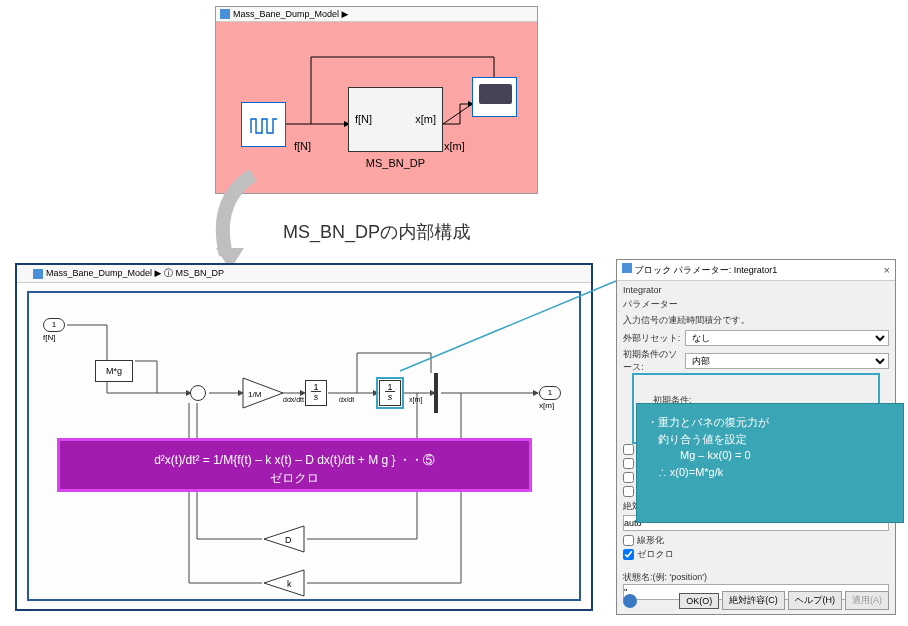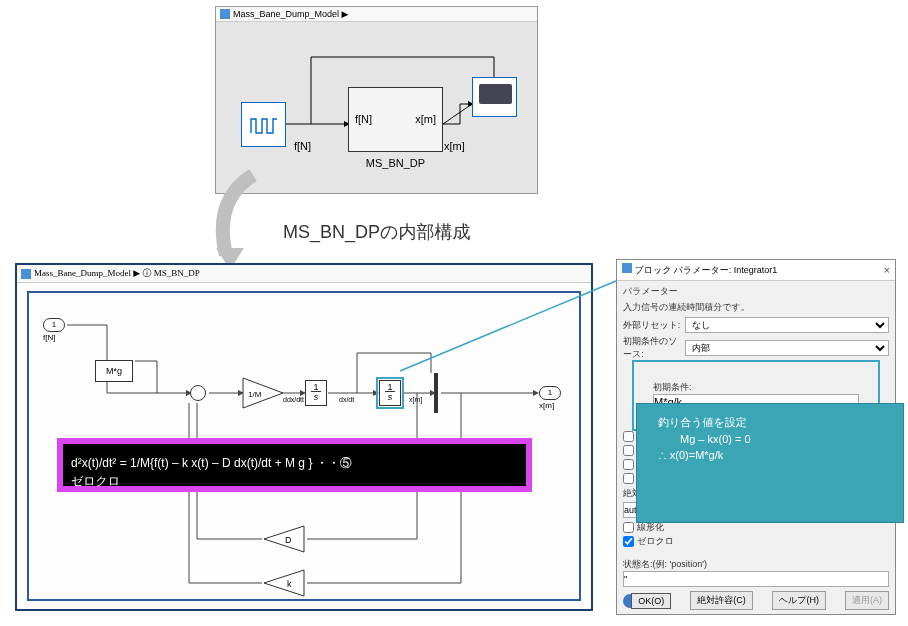--- a/index.html
+++ b/index.html
@@ -1,19 +1,19 @@
 <!DOCTYPE html>
 <html><head>
 <meta charset="utf-8">
 <style>
   * { box-sizing: border-box; margin: 0; padding: 0; }
   body { font-family: "Meiryo", "Yu Gothic", sans-serif; width: 908px; height: 626px; background: #fff; position: relative; }
   
   
-  .top-window { position: absolute; left: 215px; top: 6px; width: 323px; height: 188px; border: 1px solid #999; background: #e5e5e5; }
+  .top-window { position: absolute; left: 215px; top: 6px; width: 323px; height: 188px; border: 1px solid #999; background: #fca5a5; }
   .win-title { font-size: 9px; padding: 2px 4px; border-bottom: 1px solid #ccc; background: #f8f8f8; display: flex; align-items: center; gap: 3px; }
   .win-icon { width: 10px; height: 10px; background: #4a90d9; display: inline-block; }
   .canvas-top { position: relative; width: 100%; height: calc(100% - 18px); }
   .pulse-block { position: absolute; left: 25px; top: 80px; width: 45px; height: 45px; border: 1px solid #06c; background: #fff; }
   .pulse-inner { position: absolute; left: 8px; top: 12px; width: 28px; height: 20px; }
   .pulse-inner svg { width: 100%; height: 100%; }
   .subsys-block { position: absolute; left: 132px; top: 65px; width: 95px; height: 65px; border: 1px solid #333; background: #f4f4f4; }
   .subsys-in { position: absolute; left: 6px; top: 25px; font-size: 11px; }
   .subsys-out { position: absolute; right: 6px; top: 25px; font-size: 11px; }
   .subsys-label { position: absolute; left: 132px; top: 135px; width: 95px; text-align: center; font-size: 11px; }
@@ -24,51 +24,51 @@
   .top-line { stroke: #000; stroke-width: 1; fill: none; }
   
   
   .curve-arrow { position: absolute; left: 208px; top: 170px; width: 70px; height: 100px; }
   
   
   .center-label { position: absolute; left: 283px; top: 220px; font-size: 18px; color: #333; }
   
   
   .bottom-window { position: absolute; left: 15px; top: 263px; width: 578px; height: 348px; border: 2px solid #1a3d6f; background: #fdfdfd; }
-  .bw-title { font-size: 9px; padding: 2px 4px; border-bottom: 1px solid #ccc; background: #f8f8f8; display: flex; align-items: center; gap: 3px; font-family: Liberation Serif, serif; }
+  .bw-title { font-size: 9px; padding: 2px 16px; border-bottom: 1px solid #ccc; background: #f8f8f8; display: flex; align-items: center; gap: 3px; }
   .bw-canvas { position: relative; width: 100%; height: calc(100% - 18px); }
   .inner-border { position: absolute; left: 10px; top: 8px; right: 10px; bottom: 8px; border: 2px solid #2a5a9a; }
   
   .inport { position: absolute; width: 22px; height: 14px; border: 1px solid #333; border-radius: 7px; background: #fff; font-size: 8px; text-align: center; line-height: 12px; }
   .inport-label { position: absolute; font-size: 8px; }
   .const-block { position: absolute; width: 38px; height: 22px; border: 1px solid #333; background: #fff; font-size: 9px; text-align: center; line-height: 20px; }
   .sum-block { position: absolute; width: 16px; height: 16px; border: 1px solid #333; border-radius: 50%; background: #fff; }
   .int-block { position: absolute; width: 22px; height: 26px; border: 1px solid #333; background: #fff; text-align:center; font-size:9px; padding-top:2px; }
   .int-block.highlighted { outline: 2px solid #3aa5c4; outline-offset: 1px; }
   .int-frac { display:block; border-bottom:1px solid #333; width:10px; margin:0 auto; line-height:8px; }
   .int-s { font-style: italic; }
   .sig-sm { position: absolute; font-size: 7px; }
   .mux-block { position:absolute; width:4px; height:40px; background:#333; }
   .outport { position: absolute; width: 22px; height: 14px; border: 1px solid #333; border-radius: 7px; background: #fff; font-size: 8px; text-align: center; line-height: 12px; }
   
-  .eq-box { position: absolute; left: 40px; top: 155px; width: 475px; height: 54px; background: #000000; color: #fff; font-size: 12px; text-align: left; padding: 10px 8px; line-height: 1.5; border: 6px solid #d946ef; }
+  .eq-box { position: absolute; left: 40px; top: 155px; width: 475px; height: 54px; background: #a21caf; color: #fff; font-size: 12px; text-align: center; padding: 10px 8px; line-height: 1.5; border: 3px solid #d946ef; }
   
   
   .dialog { position: absolute; left: 616px; top: 259px; width: 280px; height: 356px; border: 1px solid #888; background: #f0f0f0; }
   .dlg-title { font-size: 9px; padding: 3px 5px; background: #fff; border-bottom: 1px solid #ccc; display:flex; justify-content:space-between; align-items:center; }
   .dlg-close { font-size: 11px; color:#555; }
   .dlg-body { padding: 4px 6px; font-size: 9px; color: #333; }
   .dlg-section { margin-bottom: 3px; }
   .dlg-row { display: flex; align-items: center; gap: 4px; margin: 2px 0; }
   .dlg-row label { flex: 0 0 58px; font-size: 9px; }
   .dlg-row select, .dlg-row input[type=text] { flex: 1; font-size: 9px; height: 16px; border: 1px solid #aaa; padding: 0 2px; background:#fff; }
   .field-hl { outline: 2px solid #3aa5c4; outline-offset: 1px; padding: 18px; margin: 2px 12px; }
   .chk-row { display: flex; align-items: center; gap: 3px; margin: 1px 0; font-size: 9px; }
   .chk-row input { width: 11px; height: 11px; }
-  .dlg-btns { position: absolute; bottom: 4px; right: 6px; display: flex; gap: 19px; align-items:center; }
+  .dlg-btns { position: absolute; bottom: 4px; right: 6px; display: flex; gap: 3px; align-items:center; }
   .dlg-btns button { font-size: 9px; padding: 2px 6px; border: 1px solid #999; background: #e8e8e8; }
   .dlg-help-icon { width:14px; height:14px; border-radius:50%; background:#3a7ac4; position:absolute; bottom:6px; left:6px; }
   
   .teal-box { position: absolute; left: 636px; top: 403px; width: 268px; height: 120px; background: #3aa5b4; color: #fff; font-size: 11px; padding: 10px 10px; line-height: 1.5; border: 1px solid #2a8594; }
   
   svg.wires { position:absolute; left:0; top:0; pointer-events:none; }
 </style>
 </head>
 <body>
 
@@ -198,20 +198,21 @@
 <svg style="position:absolute; left:392px; top:275px; width:230px; height:100px; pointer-events:none;">
   <line x1="8" y1="96" x2="224" y2="6" stroke="#3aa5c4" stroke-width="1.5"></line>
 </svg>
 
 <div class="dialog">
   <div class="dlg-title">
     <span><span class="win-icon"></span> <span>ブロック パラメーター: Integrator1</span></span>
     <span class="dlg-close">×</span>
   </div>
   <div class="dlg-body">
+    <div class="dlg-section">Integrator</div>
     <div class="dlg-section" style="font-weight:400;">パラメーター</div>
     <div class="dlg-section">入力信号の連続時間積分です。</div>
     
     <div class="dlg-row">
       <label>外部リセット:</label>
       <select><option>なし</option></select>
     </div>
     <div class="dlg-row">
       <label>初期条件のソース:</label>
       <select><option>内部</option></select>
@@ -259,16 +260,17 @@
   <div class="dlg-help-icon"></div>
   <div class="dlg-btns">
     <button style="border:1px solid #555;">OK(O)</button>
     <button>絶対許容(C)</button>
     <button>ヘルプ(H)</button>
     <button disabled="" style="color:#999;">適用(A)</button>
   </div>
 </div>
 
 <div class="teal-box">
+  <div>・重力とバネの復元力が</div>
   <div>　釣り合う値を設定</div>
   <div>　　　Mg – kx(0) = 0</div>
   <div>　∴ x(0)=M*g/k</div>
 </div>
 
 </body></html>

